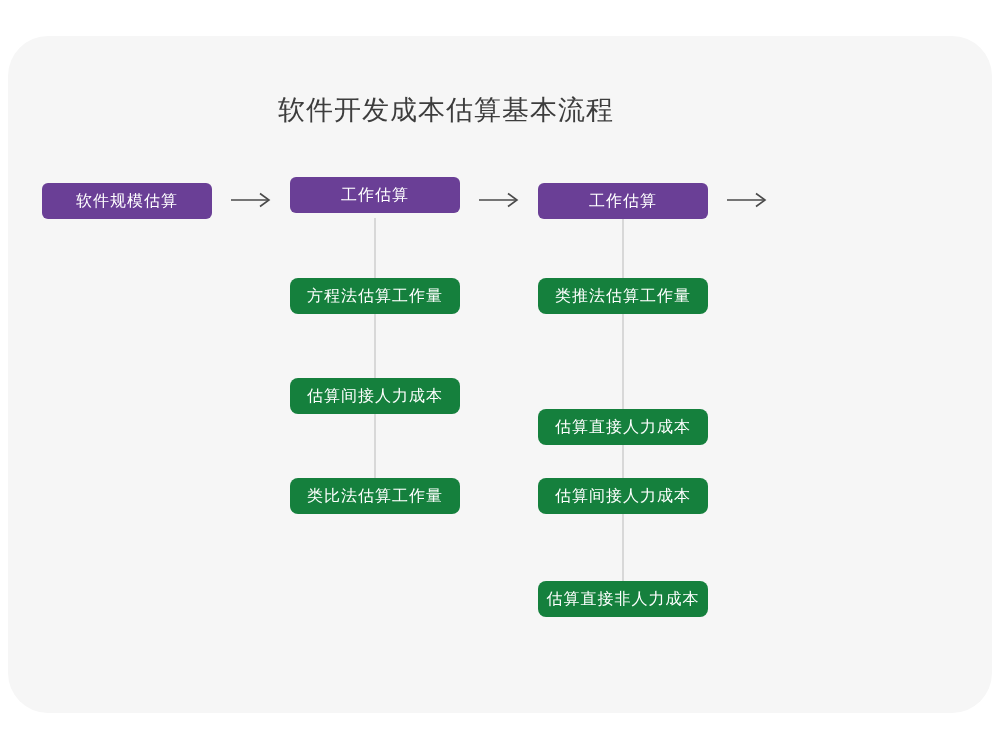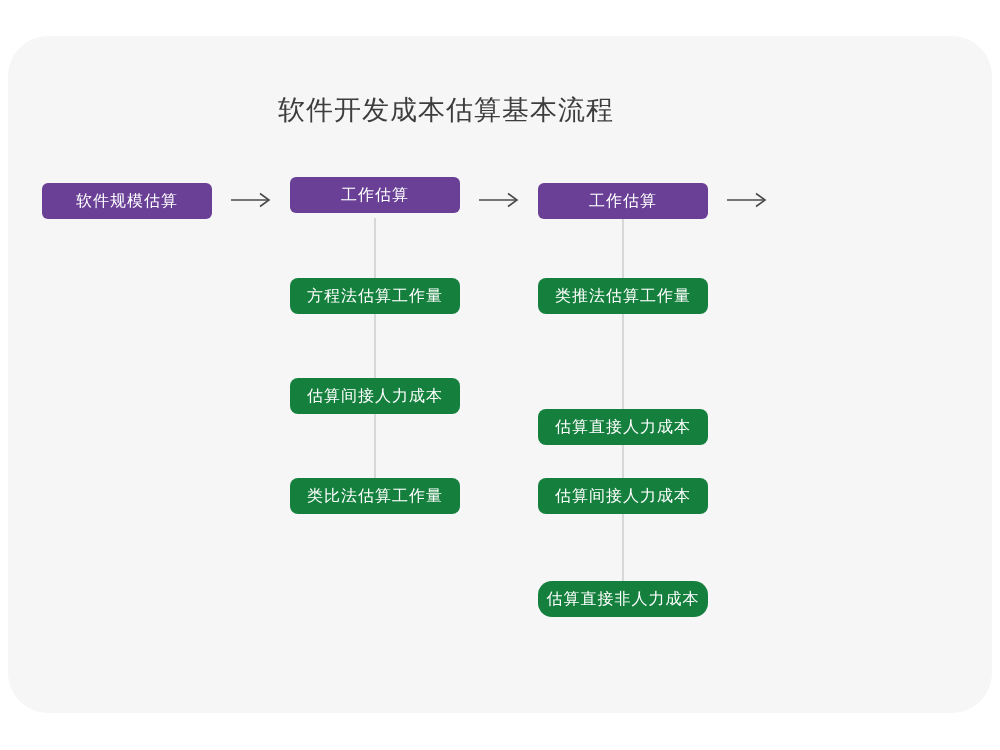--- a/index.html
+++ b/index.html
@@ -89,15 +89,15 @@
   </svg>
 
 
   <div class="node node-secondary" style="left:290px; top:278px;">方程法估算工作量</div>
   <div class="node node-secondary" style="left:290px; top:378px;">估算间接人力成本</div>
   <div class="node node-secondary" style="left:290px; top:478px;">类比法估算工作量</div>
 
   <div class="node node-secondary" style="left:538px; top:278px;">类推法估算工作量</div>
   <div class="node node-secondary" style="left:538px; top:378px;margin-top:31px;">估算直接人力成本</div>
   <div class="node node-secondary" style="left:538px; top:478px;">估算间接人力成本</div>
-  <div class="node node-secondary" style="left:538px; top:581px;border-radius:14px;">估算直接非人力成本</div>
+  <div class="node node-secondary" style="left:538px; top:581px;">估算直接非人力成本</div>
 
 </div>
 
 </body></html>

